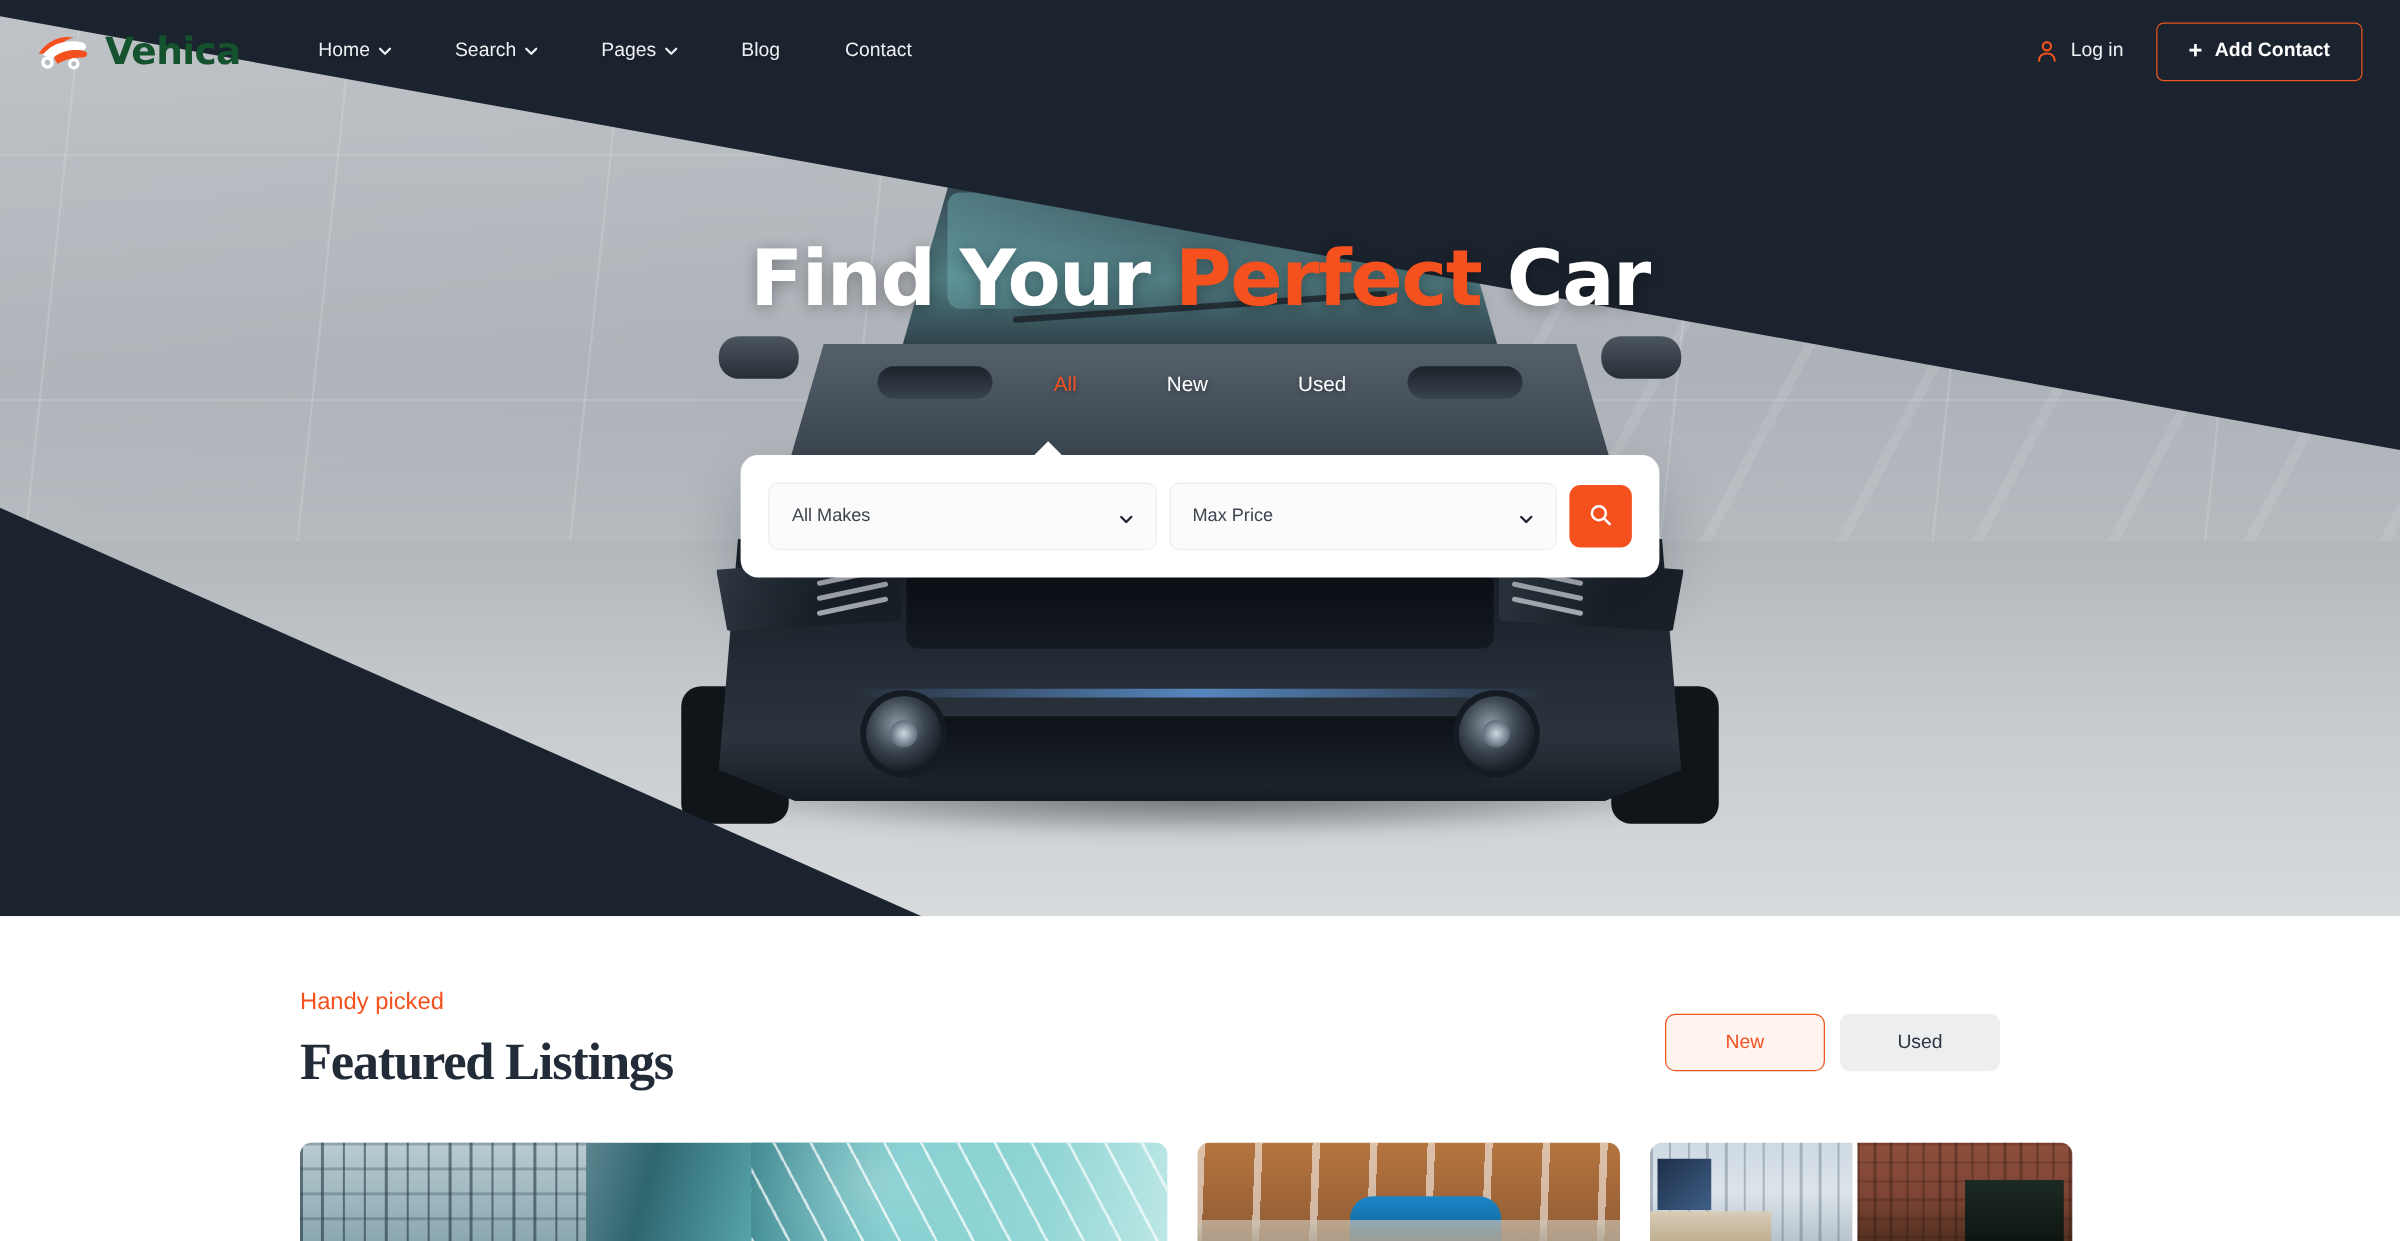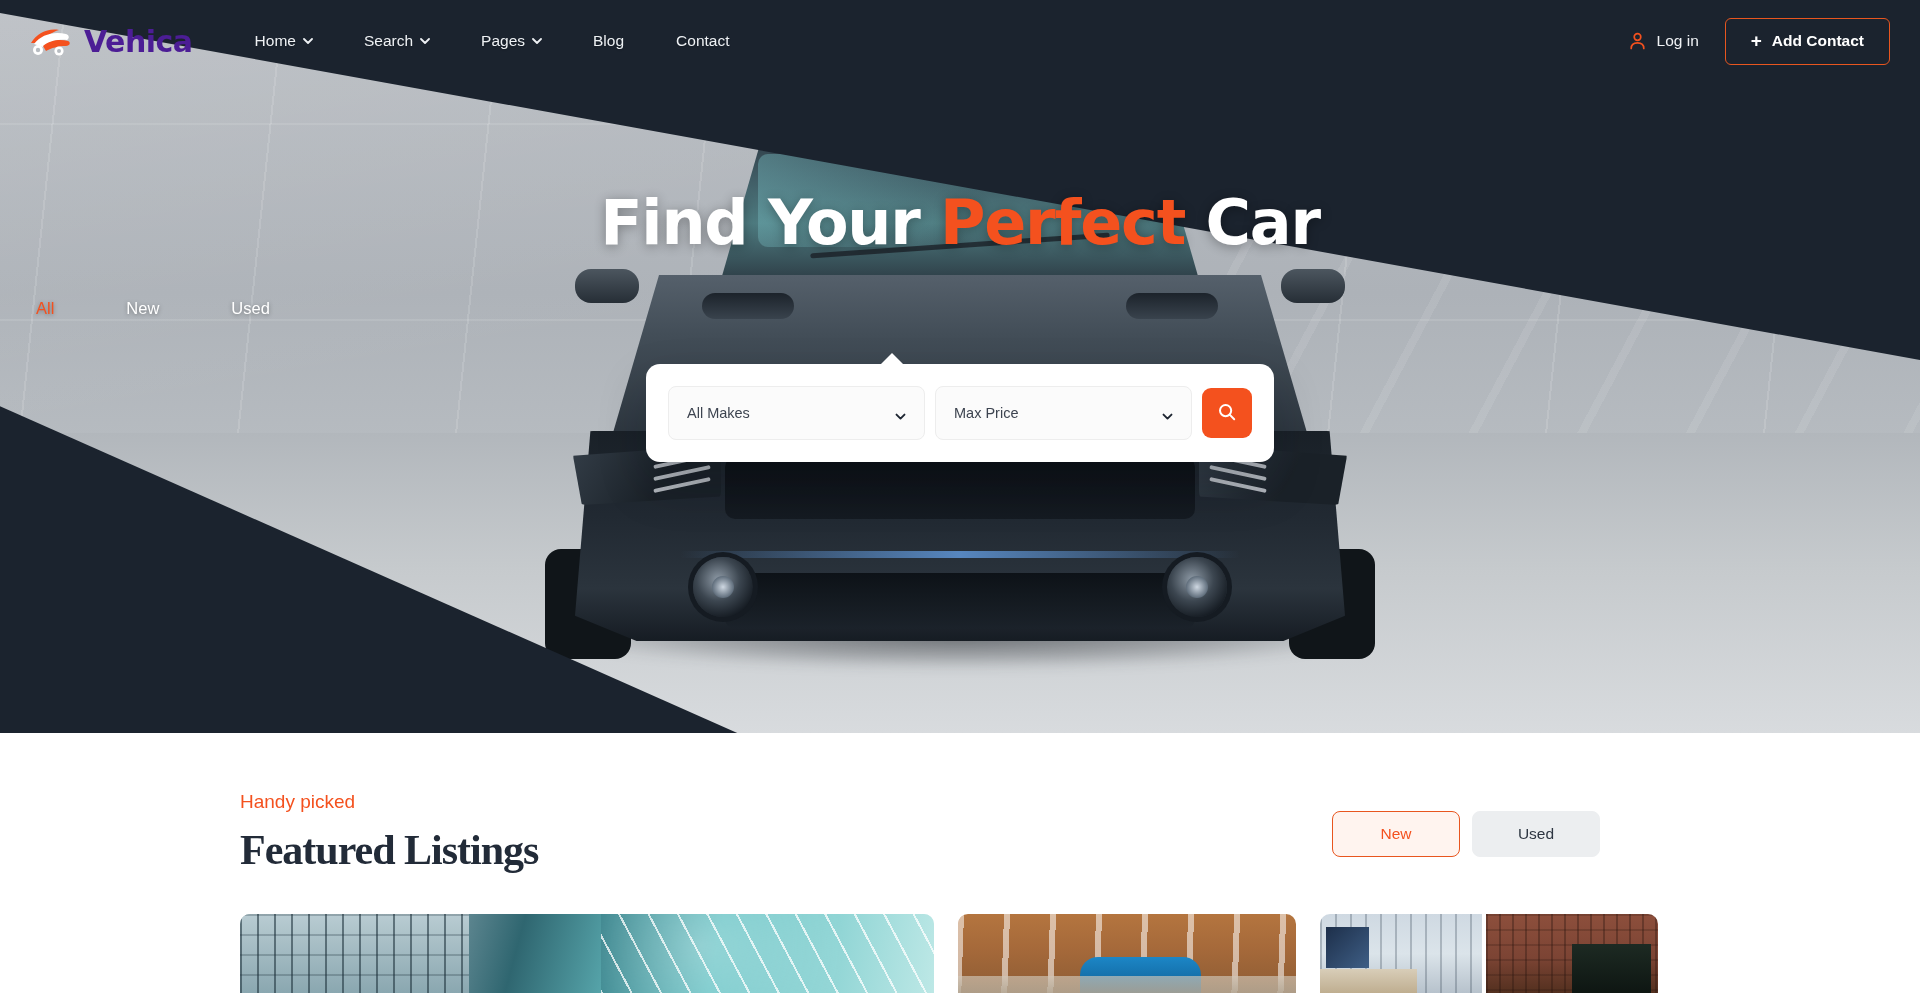--- a/index.html
+++ b/index.html
@@ -174,21 +174,21 @@
   
   .header {
     position: absolute; top: 0; left: 0; width: 1920px; height: 82px;
     display: flex; align-items: center;
     padding: 0 30px 0 28px;
     z-index: 40;
   }
   .logo { display: flex; align-items: center; gap: 10px; margin-right: 36px; }
   .logo-mark { width: 46px; height: 30px; position: relative; flex: none; }
   .logo-text {
-    font-size: 30px; font-weight: 700; color: #4c1d95; letter-spacing: -.5px;
+    font-size: 30px; font-weight: 700; color: #14532d; letter-spacing: -.5px;
     font-family: "DejaVu Sans", sans-serif;
   }
 
   .nav { display: flex; align-items: flex-start; gap: 0; }
   .nav-item {
     display: flex; align-items: center; gap: 7px;
     padding: 10px 26px;
     color: #eef1f4; font-size: 15.5px; cursor: pointer;
     text-shadow: 0 1px 2px rgba(0,0,0,.22);
   }
@@ -219,33 +219,33 @@
     margin-top: 186px;
     font-family: "DejaVu Sans", sans-serif;
     font-size: 62px; font-weight: 700; letter-spacing: -1.2px;
     color: #ffffff;
     text-shadow: 0 2px 12px rgba(0,0,0,.32);
   }
   .hero-title .accent { color: #f4511e; margin-top: 11px; }
 
   .hero-tabs {
     margin-top: 36px;
-    display: flex; gap: 0;
+    display: flex; justify-content: center; gap: 0;
   }
   .hero-tab {
     padding: 4px 36px;
     font-size: 16.5px; color: #ffffff; cursor: pointer;
     text-shadow: 0 1px 4px rgba(0,0,0,.35);
   }
   .hero-tab.active { color: #f4511e; }
 
   
   .search-panel {
     position: absolute; left: 50%; transform: translateX(-50%);
-    top: 364px; width: 628px;
+    top: 364px; width: 735px;
     background: #ffffff;
     border-radius: 14px;
     padding: 22px 22px;
     box-shadow: 0 22px 48px rgba(8,14,22,.22);
     display: flex; align-items: center; gap: 10px;
     z-index: 31;
   }
   .search-panel::before {
     content: ""; position: absolute; top: -11px; left: 234px;
     width: 0; height: 0;

